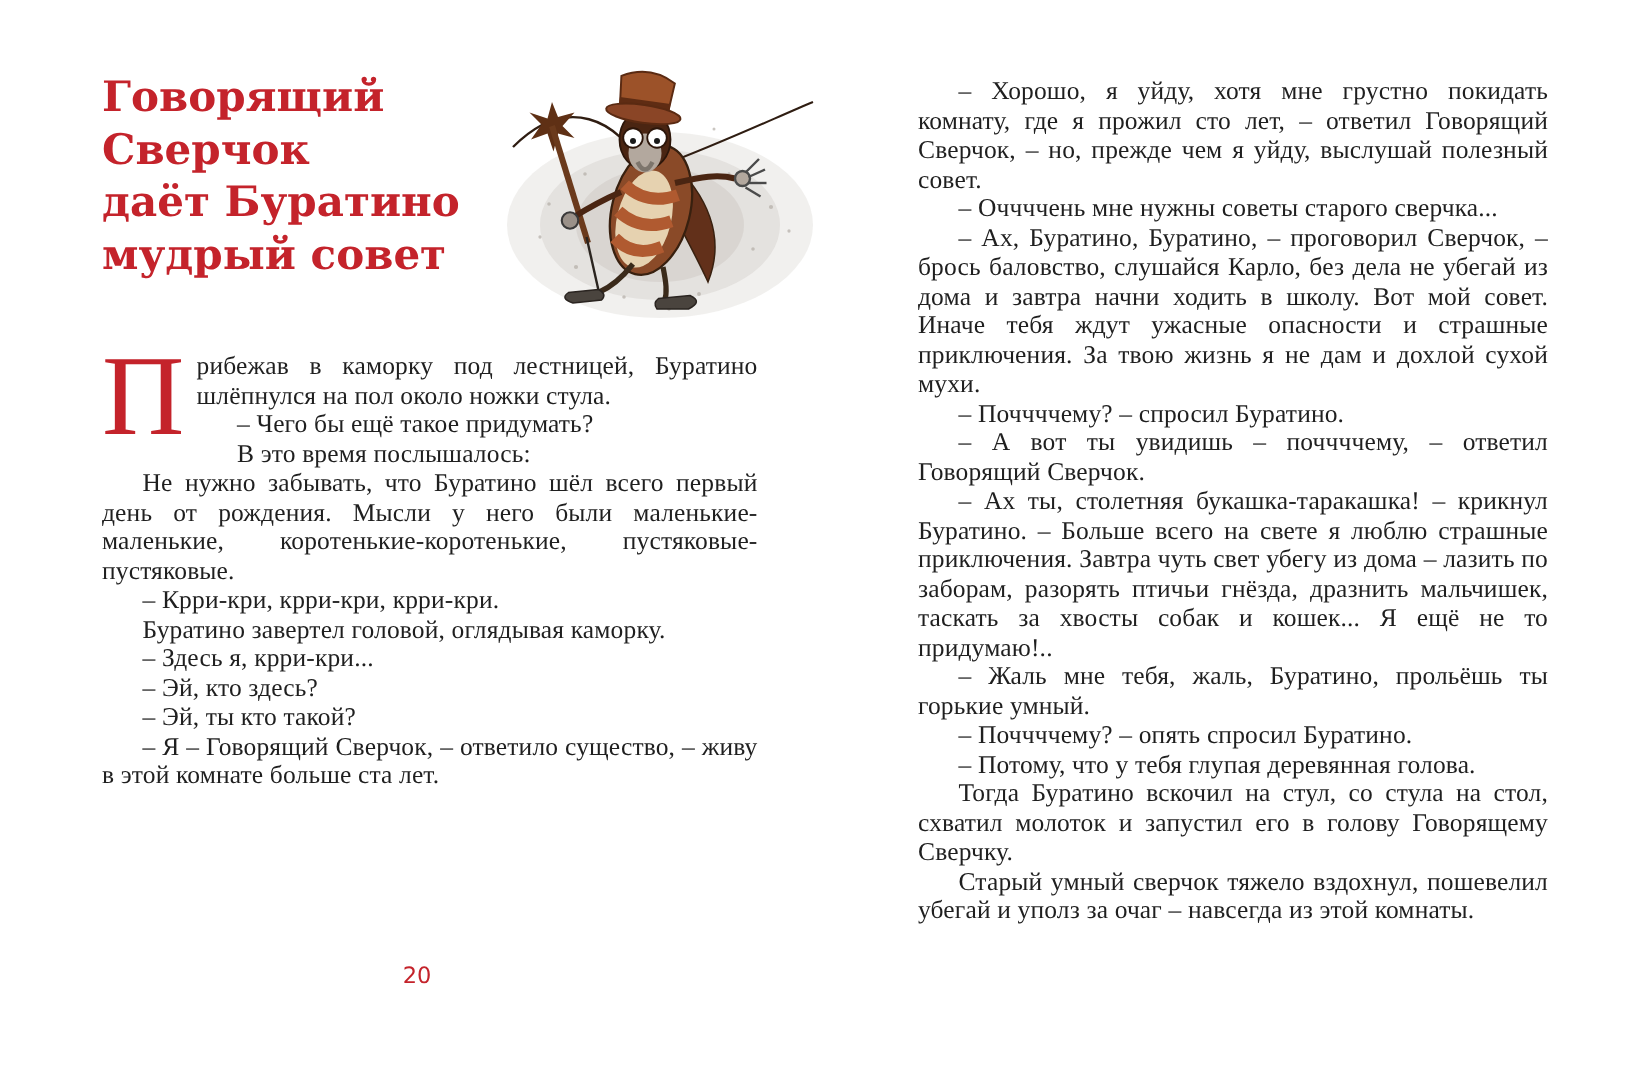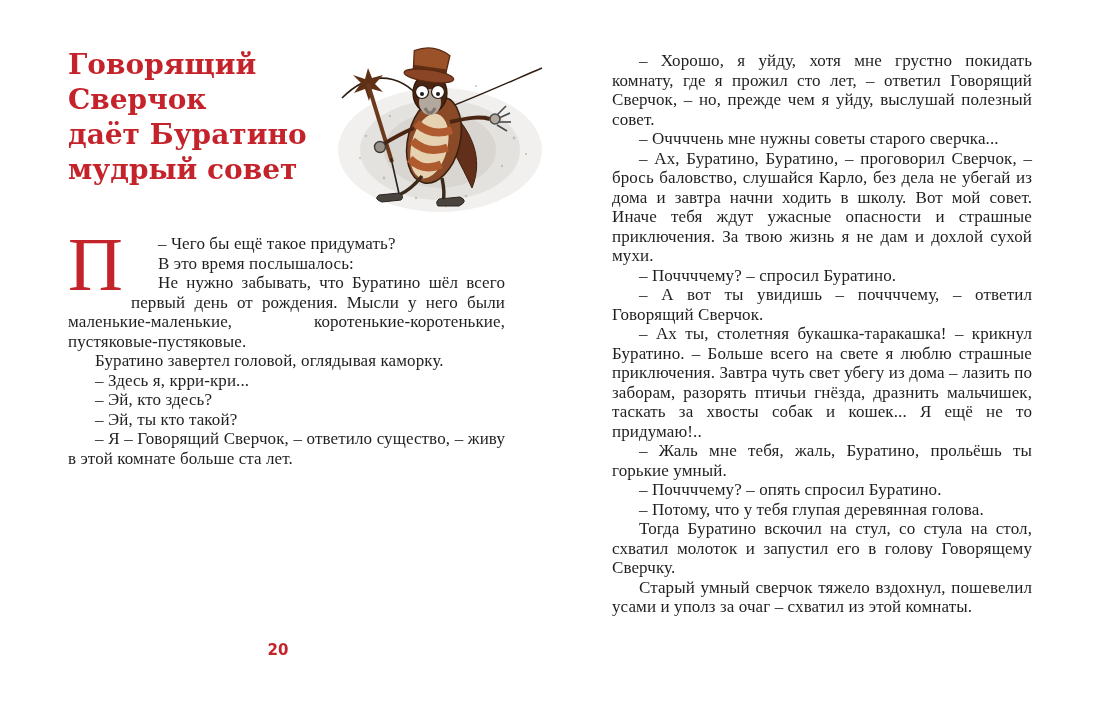--- a/index.html
+++ b/index.html
@@ -21,21 +21,21 @@
   .body-left  { left:68px;  top:234px; width:437px; }
   .body-right { left:612px; top:51px;  width:420px; }
   .body-text p { margin:0; text-indent:27px; }
   .body-text p.para-first { text-indent:0; }
   .dropcap {
     float:left; font-family:"Liberation Serif", serif; color:#c4232b;
     font-size:76px; line-height:58px; margin:1px 8px 0 0;
   }
   .page-number {
     position:absolute; left:68px; top:641px; width:420px; text-align:center;
-    font-family:"DejaVu Sans", sans-serif; font-weight:bold;
+    font-family:"DejaVu Sans", sans-serif; font-weight:normal;
     font-size:15px; color:#c4232b;
   }
 </style>
 </head>
 <body>
 
 <div class="spread">
 
   <div>
     <h1 class="chapter-title">Говорящий Сверчок
@@ -110,24 +110,25 @@
         <ellipse cx="104" cy="30" rx="25" ry="6" fill="#8a4526" stroke="#5a2a12" stroke-width="1.3"></ellipse>
       </g>
 
       <path d="M96 130 C 88 140 80 146 73 149" stroke="#3a2a1a" stroke-width="3.5" fill="none"></path>
       <path d="M116 132 C 118 142 119 149 117 155" stroke="#3a2a1a" stroke-width="3.5" fill="none"></path>
       <path d="M73 147 L53 149 Q47 153 56 156 L75 154 Q79 150 73 147 Z" fill="#4a443e" stroke="#2a2420" stroke-width="1"></path>
       <path d="M113 153 L134 151 Q143 155 133 160 L112 160 Q109 156 113 153 Z" fill="#4a443e" stroke="#2a2420" stroke-width="1"></path>
     </svg>
 
     <div class="body-text body-left">
-      <p class="para-first"><span class="dropcap">П</span></p>
+      <p class="para-first"><span class="dropcap">П</span><span>рибежав в каморку под лестницей, Буратино шлёпнулся на пол около ножки стула.</span></p>
       <p>– Чего бы ещё такое придумать?</p>
       <p>В это время послышалось:</p>
       <p>Не нужно забывать, что Буратино шёл всего первый день от рождения. Мысли у него были маленькие-маленькие, коротенькие-коротенькие, пустяковые-пустяковые.</p>
+      <p>– Крри-кри, крри-кри, крри-кри.</p>
       <p>Буратино завертел головой, оглядывая каморку.</p>
       <p>– Здесь я, крри-кри...</p>
       <p>– Эй, кто здесь?</p>
       <p>– Эй, ты кто такой?</p>
       <p>– Я – Говорящий Сверчок, – ответило существо, – живу в этой комнате больше ста лет.</p>
     </div>
 
     <div class="page-number">20</div>
   </div>
 
@@ -136,17 +137,17 @@
       <p>– Хорошо, я уйду, хотя мне грустно покидать комнату, где я прожил сто лет, – ответил Говорящий Сверчок, – но, прежде чем я уйду, выслушай полезный совет.</p>
       <p>– Оччччень мне нужны советы старого сверчка...</p>
       <p>– Ах, Буратино, Буратино, – проговорил Сверчок, – брось баловство, слушайся Карло, без дела не убегай из дома и завтра начни ходить в школу. Вот мой совет. Иначе тебя ждут ужасные опасности и страшные приключения. За твою жизнь я не дам и дохлой сухой мухи.</p>
       <p>– Поччччему? – спросил Буратино.</p>
       <p>– А вот ты увидишь – поччччему, – ответил Говорящий Сверчок.</p>
       <p>– Ах ты, столетняя букашка-таракашка! – крикнул Буратино. – Больше всего на свете я люблю страшные приключения. Завтра чуть свет убегу из дома – лазить по заборам, разорять птичьи гнёзда, дразнить мальчишек, таскать за хвосты собак и кошек... Я ещё не то придумаю!..</p>
       <p>– Жаль мне тебя, жаль, Буратино, прольёшь ты горькие умный.</p>
       <p>– Поччччему? – опять спросил Буратино.</p>
       <p>– Потому, что у тебя глупая деревянная голова.</p>
       <p>Тогда Буратино вскочил на стул, со стула на стол, схватил молоток и запустил его в голову Говорящему Сверчку.</p>
-      <p>Старый умный сверчок тяжело вздохнул, пошевелил усами и уполз за очаг – схватил из этой комнаты.</p>
+      <p>Старый умный сверчок тяжело вздохнул, пошевелил убегай и уполз за очаг – навсегда из этой комнаты.</p>
     </div>
   </div>
 
 </div>
 
 </body></html>

